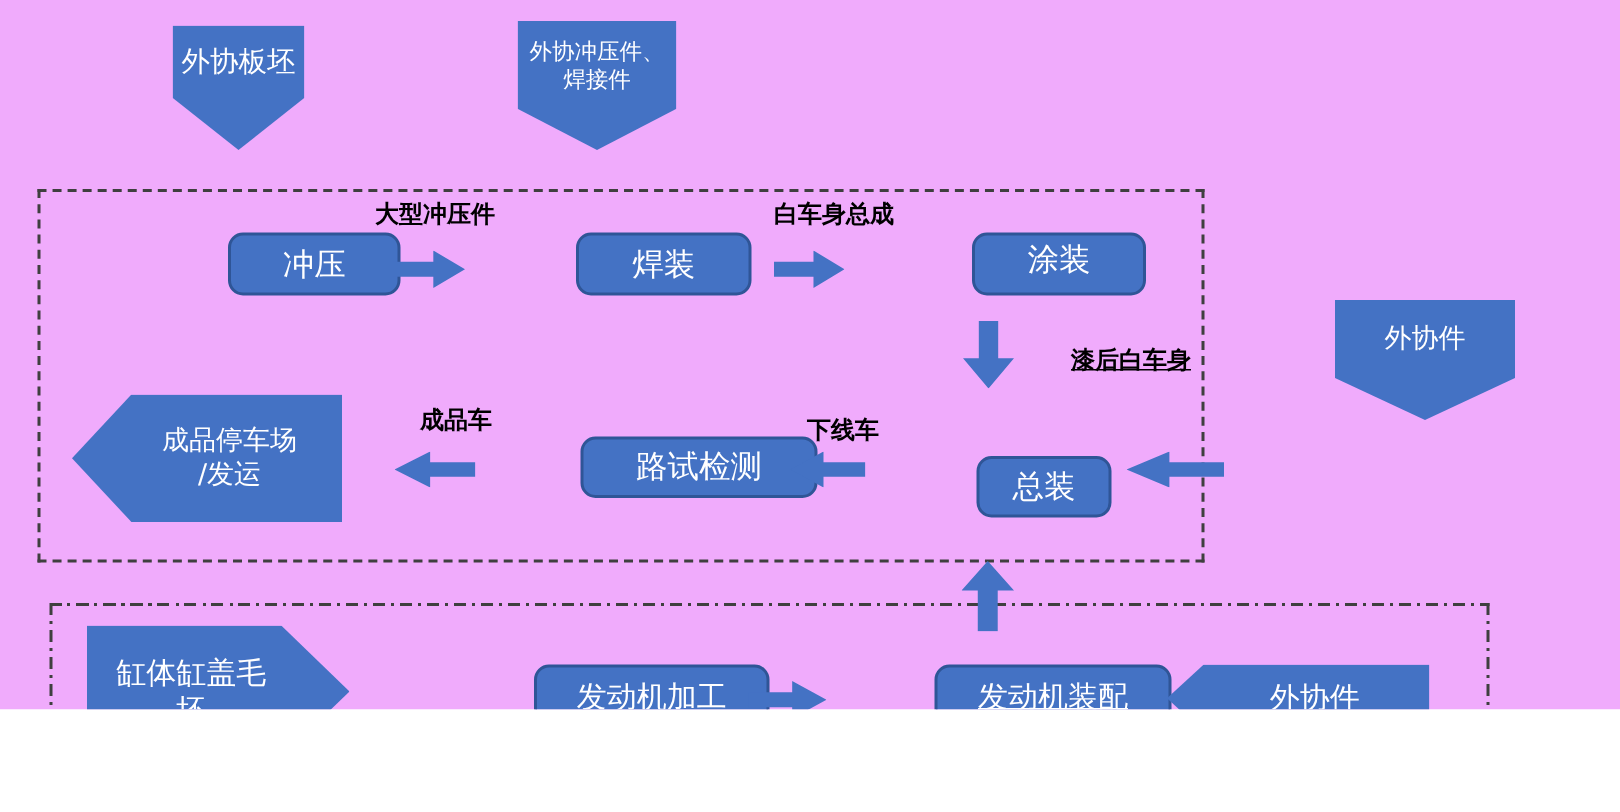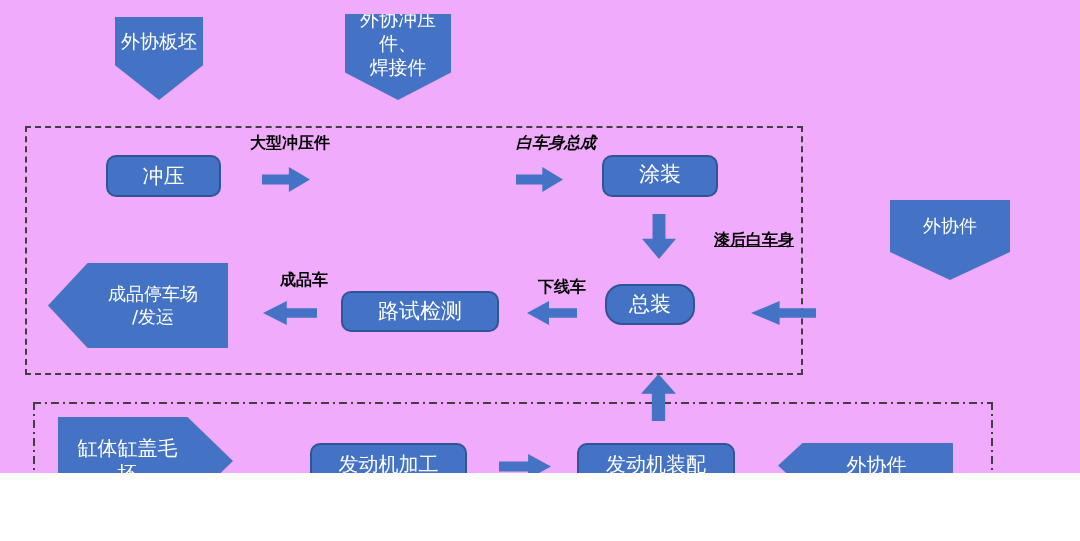--- a/index.html
+++ b/index.html
@@ -6,21 +6,21 @@
   .canvas{
     position:relative;width:1080px;height:473px;background:#f0abfc;
     font-family:"DejaVu Sans","Liberation Sans",sans-serif;overflow:hidden;
   }
   .shape{
     position:absolute;background:#4472C4;color:#ffffff;
     display:flex;align-items:center;justify-content:center;
     text-align:center;white-space:pre-line;line-height:1.25;
     box-sizing:border-box;
   }
-  .pbox{border-radius:10px;border:2px solid #2F5597;font-size:21px;}
+  .pbox{border-radius:10px;border:2px solid #2F5597;font-size:21px;margin-left:46px;}
   .lbl{
     position:absolute;font-weight:700;color:#000000;font-size:16px;
     text-align:right;white-space:nowrap;
   }
   .arrow{position:absolute;background:#4472C4;}
   .ar-r{clip-path:polygon(0 30%,56% 30%,56% 0,100% 50%,56% 100%,56% 70%,0 70%);}
   .ar-l{clip-path:polygon(100% 30%,44% 30%,44% 0,0 50%,44% 100%,44% 70%,100% 70%);}
   .ar-d{clip-path:polygon(31% 0,69% 0,69% 55%,100% 55%,50% 100%,0 55%,31% 55%);}
   .ar-u{clip-path:polygon(50% 0,100% 42%,69% 42%,69% 100%,31% 100%,31% 42%,0 42%);}
   .dashbox{position:absolute;border:2px dashed #3F3F3F;box-sizing:border-box;}
@@ -39,52 +39,53 @@
 </head>
 <body>
 
 <div class="canvas">
 
   <div class="dashbox" style="left:25px;top:126px;width:778px;height:249px;"></div>
   <div class="dashdotbox" style="left:33px;top:402px;width:960px;height:115px;"></div>
 
   <div class="shape" style="left:115px;top:17px;width:88px;height:83px;font-size:19px;padding-bottom:33px;
               clip-path:polygon(0 0,100% 0,100% 58%,50% 100%,0 58%);">外协板坯</div>
-  <div class="shape" style="left:345px;top:14px;width:106px;height:86px;font-size:19px;padding-bottom:26px;
+  <div class="shape" style="left:345px;top:14px;width:106px;height:86px;font-size:15px;padding-bottom:26px;
               clip-path:polygon(0 0,100% 0,100% 68%,50% 100%,0 68%);">外协冲压件、
 焊接件</div>
 
   <div class="shape pbox" style="left:106px;top:155px;width:115px;height:42px;">冲压</div>
   <div class="lbl" style="left:230px;top:133px;width:100px;">大型冲压件</div>
   <div class="arrow ar-r" style="left:262px;top:167px;width:48px;height:25px;"></div>
-  <div class="lbl" style="left:496px;top:133px;width:100px;font-style:italic;">白车身总成</div>
+  <div class="shape pbox" style="left:338px;top:155px;width:117px;height:42px;">焊装</div>
+  <div class="lbl" style="left:496px;top:133px;width:100px;">白车身总成</div>
   <div class="arrow ar-r" style="left:516px;top:167px;width:47px;height:25px;"></div>
   <div class="shape pbox" style="left:602px;top:155px;width:116px;height:42px;font-family:Liberation Mono, monospace;">涂装</div>
 
   <div class="arrow ar-d" style="left:642px;top:214px;width:34px;height:45px;"></div>
   <div class="lbl" style="left:690px;top:230px;width:104px;text-decoration:underline;">漆后白车身</div>
 
   <div class="shape" style="left:890px;top:200px;width:120px;height:80px;font-size:18px;padding-bottom:28px;
               clip-path:polygon(0 0,100% 0,100% 65%,50% 100%,0 65%);">外协件</div>
 
   <div class="shape" style="left:48px;top:263px;width:180px;height:85px;font-size:18px;padding-left:30px;
               clip-path:polygon(0 50%,22% 0,100% 0,100% 100%,22% 100%);">成品停车场
 /发运</div>
   <div class="lbl" style="left:262px;top:270px;width:66px;">成品车</div>
   <div class="arrow ar-l" style="left:263px;top:301px;width:54px;height:24px;"></div>
   <div class="shape pbox" style="left:341px;top:291px;width:158px;height:41px;">路试检测</div>
   <div class="lbl" style="left:524px;top:277px;width:62px;">下线车</div>
   <div class="arrow ar-l" style="left:527px;top:301px;width:50px;height:24px;"></div>
-  <div class="shape pbox" style="left:605px;top:284px;width:90px;height:41px;border-radius:17px;">总装</div>
+  <div class="shape pbox" style="left:605px;top:304px;width:90px;height:41px;">总装</div>
   <div class="arrow ar-l" style="left:751px;top:301px;width:65px;height:24px;"></div>
 
   <div class="shape" style="left:58px;top:417px;width:175px;height:88px;font-size:20px;padding-right:36px;
               clip-path:polygon(0 0,74% 0,100% 50%,74% 100%,0 100%);">缸体缸盖毛
 坯</div>
   <div class="shape pbox" style="left:310px;top:443px;width:157px;height:43px;font-size:20px;">发动机加工</div>
   <div class="arrow ar-r" style="left:499px;top:454px;width:52px;height:25px;"></div>
-  <div class="shape pbox" style="left:577px;top:443px;width:158px;height:43px;font-size:20px;">发动机装配</div>
+  <div class="shape pbox" style="left:577px;top:443px;width:158px;height:43px;font-size:20px;text-decoration:underline;">发动机装配</div>
   <div class="shape" style="left:778px;top:443px;width:175px;height:45px;font-size:20px;padding-left:22px;
               clip-path:polygon(0 50%,14% 0,100% 0,100% 100%,14% 100%);">外协件</div>
 
   <div class="arrow ar-u" style="left:641px;top:374px;width:35px;height:47px;"></div>
 
 </div>
 
 </body></html>

